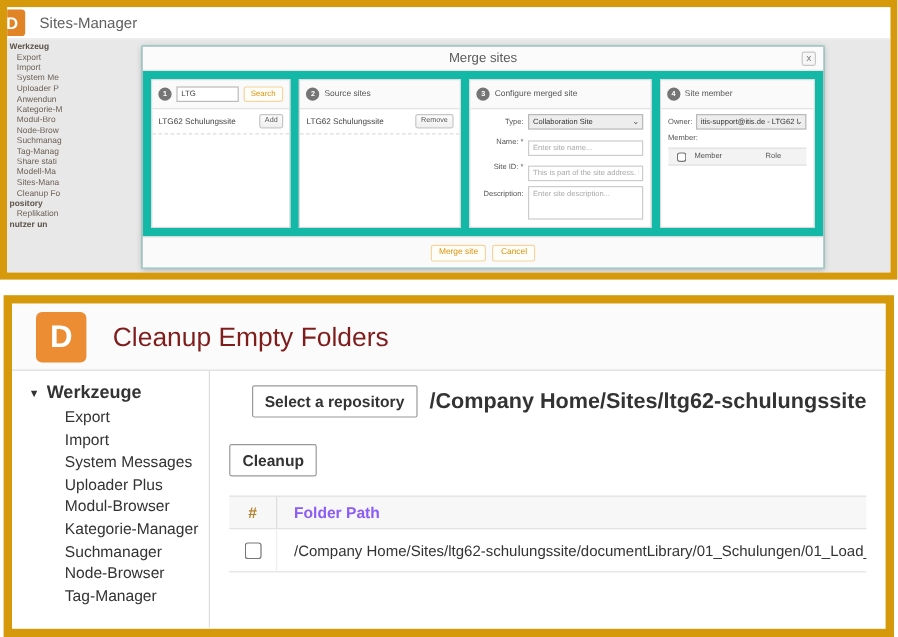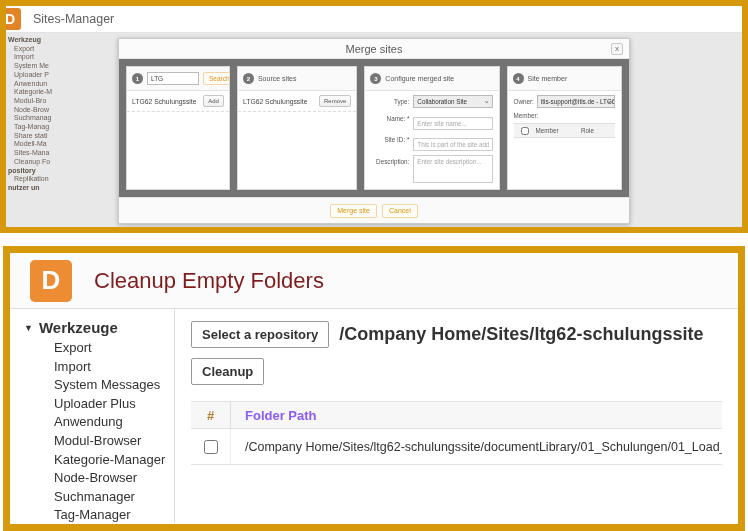--- a/index.html
+++ b/index.html
@@ -16,22 +16,22 @@
     background:#E08426; color:#fff; font-weight:bold; font-size:14px;
     display:flex; align-items:center; justify-content:center; flex:0 0 auto; }
   .tp-title { margin-left:12px; font-size:12.5px; color:#5f5f5f; }
   .tp-content { position:relative; height:194px; background:#e8e8e8; }
   .tp-sidebar { position:absolute; left:2px; top:3px; width:118px; overflow:hidden; }
   .ts-item { font-size:7px; line-height:8.7px; color:#6d6156; margin-left:6px;
     white-space:nowrap; overflow:hidden; }
   .ts-item.hdr { margin-left:0; font-weight:bold; color:#5d5348; }
 
   
-  .dialog { position:absolute; left:112px; top:5px; width:512px; height:186px;
-    background:#737373; border:1px solid #c9c9c9; box-shadow:0 1px 5px rgba(0,0,0,.25); }
+  .dialog { position:absolute; left:112px; top:5px; width:569px; height:186px;
+    background:#14b8a6; border:1px solid #c9c9c9; box-shadow:0 1px 5px rgba(0,0,0,.25); }
   .dlg-header { position:relative; height:20px; background:#fbfbfb;
     border-bottom:1px solid #e5e5e5; display:flex; align-items:center; justify-content:center; }
   .dlg-title { font-size:11px; color:#5a5a5a; }
   .dlg-close { position:absolute; right:6px; top:4px; width:12px; height:12px;
     border:1px solid #c8c8c8; background:#f6f6f6; color:#777; font-size:8px;
     line-height:10px; text-align:center; border-radius:2px; cursor:pointer; }
   .dlg-body { display:flex; gap:7px; padding:7px; }
   .sec { border:1px solid #d9d9d9; background:#fff; height:124px; overflow:hidden; }
   .sec1 { width:126px; } .sec2 { width:146px; } .sec3 { width:164px; } .sec4 { width:140px; }
   .sec-head { height:24px; display:flex; align-items:center; gap:4px; padding:0 5px;
@@ -89,25 +89,25 @@
   .bp-title { margin-left:22px; font-size:22px; color:#7f1d1d; font-weight:400; }
   .bp-body { display:flex; height:214px; }
   .bp-sidebar { width:165px; border-right:1px solid #ddd; padding:10px 0 0 14px;
     flex:0 0 auto; overflow:hidden; }
   .bs-header { display:flex; align-items:center; gap:6px; font-size:15px;
     font-weight:bold; color:#333; margin-bottom:3px; cursor:pointer; }
   .bs-header .tri { font-size:9px; color:#333; }
   .bs-items .list-row { font-size:13px; line-height:18.6px; color:#333;
     margin-left:30px; white-space:nowrap; cursor:pointer; }
   .bp-main { flex:1; padding:12px 16px; overflow:hidden; }
-  .repo-row { display:flex; align-items:center; gap:10px; }
+  .repo-row { display:flex; align-items:center; gap:10px;justify-content:flex-end; }
   .btn-big { background:#fff; border:1px solid #999; border-radius:2px; color:#333;
     font-size:13px; font-weight:600; padding:5px 10px; cursor:pointer; font-family:inherit; }
   .repo-path { font-size:18px; font-weight:bold; color:#333; white-space:nowrap; }
-  .cleanup-row { margin-top:10px; }
+  .cleanup-row { margin-top:22px; }
   .f-table { margin-top:16px; }
   .ft-head { display:flex; align-items:center; height:28px; background:#f7f7f7;
     border-top:1px solid #e2e2e2; border-bottom:1px solid #e2e2e2; }
   .ft-cell-hash { width:40px; text-align:center; font-size:13px; font-weight:bold;
     color:#b5802d; border-right:1px solid #ddd; align-self:stretch;
     display:flex; align-items:center; justify-content:center; }
   .ft-cell-folder { flex:1; padding-left:14px; font-size:13px; font-weight:bold; color:#8b5cf6; }
   .ft-row { display:flex; align-items:center; height:36px; }
   .ft-row + .ft-row { border-top:1px dashed #ddd; }
   .ft-row:last-child { border-bottom:1px solid #e2e2e2; }
@@ -252,25 +252,24 @@
       <div class="bp-sidebar">
         <div class="bs-header">
           <span class="tri">▼</span>
           <span>Werkzeuge</span>
         </div>
         <div class="bs-items">
             <div class="list-row">Export</div>
             <div class="list-row">Import</div>
             <div class="list-row">System Messages</div>
             <div class="list-row">Uploader Plus</div>
-            <div class="list-row">Anwendung</div>
             <div class="list-row">Modul-Browser</div>
             <div class="list-row">Kategorie-Manager</div>
+            <div class="list-row">Suchmanager</div>
             <div class="list-row">Node-Browser</div>
-            <div class="list-row">Suchmanager</div>
             <div class="list-row">Tag-Manager</div>
           </div>
       </div>
       <div class="bp-main">
         <div class="repo-row">
           <button class="btn-big">Select a repository</button>
           <span class="repo-path">/Company Home/Sites/ltg62-schulungssite</span>
         </div>
         <div class="cleanup-row">
           <button class="btn-big">Cleanup</button>

